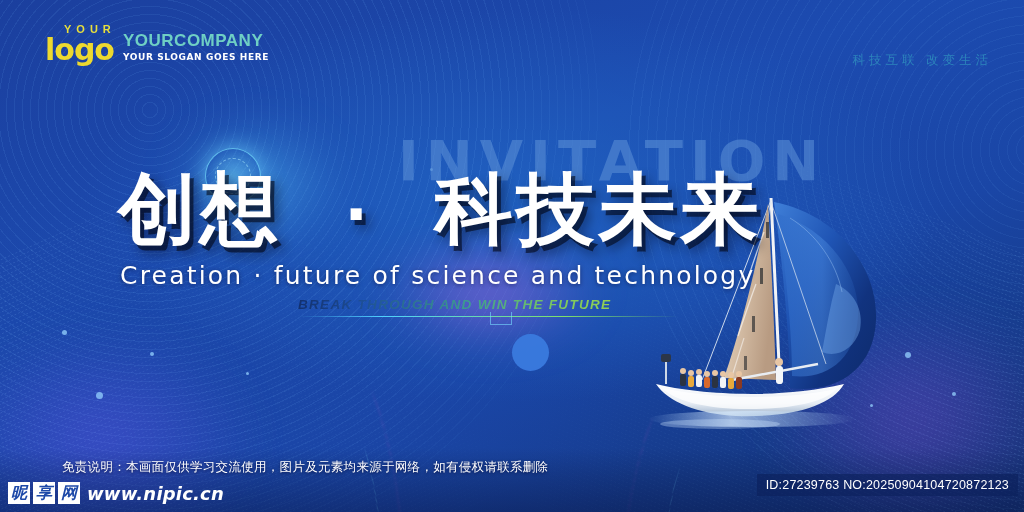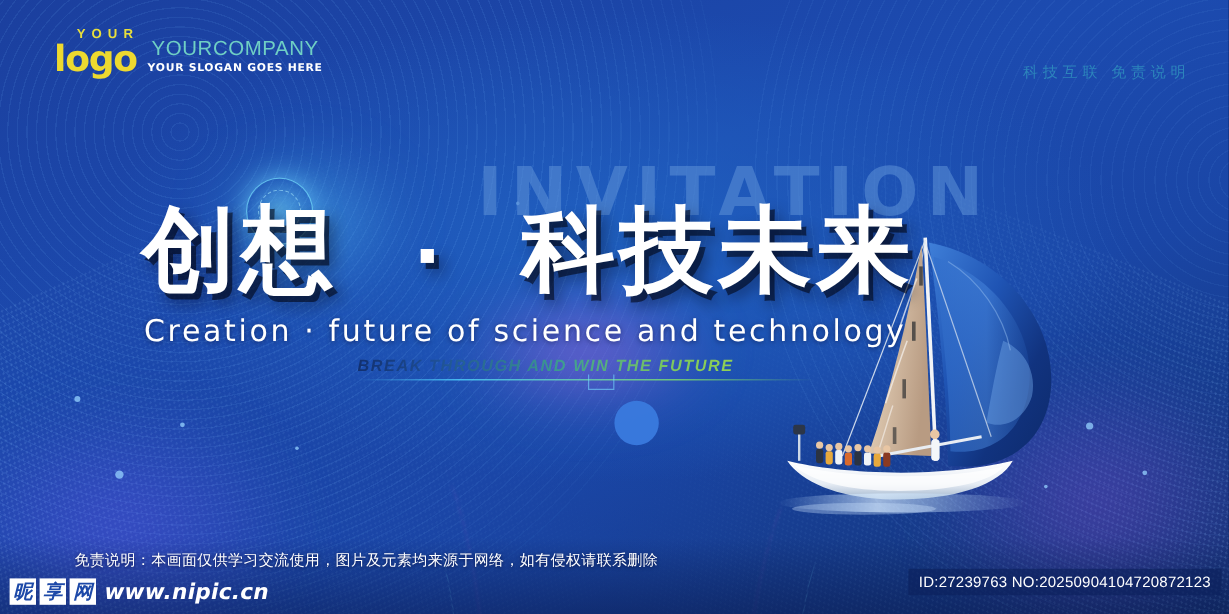--- a/index.html
+++ b/index.html
@@ -97,21 +97,21 @@
     background:#3a7ade;opacity:.95;}
 
   
   .logo-block{position:absolute;left:45px;top:32px;display:flex;align-items:flex-end;gap:9px;}
   .logo-mark{position:relative;line-height:1;}
   .logo-your{font-size:11px;letter-spacing:5px;color:#e8df3c;font-weight:700;
     position:absolute;left:19px;top:-11px;}
   .logo-word{font-size:30px;font-weight:700;color:#edd92f;letter-spacing:-1px;
     font-family:"DejaVu Sans",sans-serif;}
   .co-block{padding-bottom:3px;}
-  .co-name{font-size:17px;font-weight:400;color:#6fcfc4;letter-spacing:.5px;line-height:1;text-align:center;}
+  .co-name{font-size:17px;font-weight:700;color:#6fcfc4;letter-spacing:.5px;line-height:1;}
   .co-slogan{font-size:9px;font-weight:700;color:#ffffff;letter-spacing:.6px;
     margin-top:4px;line-height:1;font-family:"DejaVu Sans",sans-serif;}
 
   .tagline{position:absolute;right:32px;top:52px;font-size:12.5px;letter-spacing:4px;
     color:#2f8fbe;opacity:.85;}
 
   
   .invitation{position:absolute;left:398px;top:128px;font-size:56px;font-weight:700;
     letter-spacing:7px;color:#5e92d8;opacity:.55;font-family:"DejaVu Sans",sans-serif;
     white-space:nowrap;}
@@ -283,21 +283,21 @@
     <div class="logo-mark">
       <span class="logo-your">YOUR</span>
       <span class="logo-word">logo</span>
     </div>
     <div class="co-block">
       <div class="co-name">YOURCOMPANY</div>
       <div class="co-slogan">YOUR SLOGAN GOES HERE</div>
     </div>
   </div>
 
-  <div class="tagline">科技互联 免责说明</div>
+  <div class="tagline">科技互联 改变生活</div>
 
   <div class="invitation">INVITATION</div>
   <div class="headline">创想 · 科技未来</div>
   <div class="subline">Creation · future of science and technology</div>
 
   <div class="strip">
     <div class="strip-text">BREAK THROUGH AND WIN THE FUTURE</div>
     <div class="strip-rule"></div>
     <div class="strip-chev"></div>
   </div>

